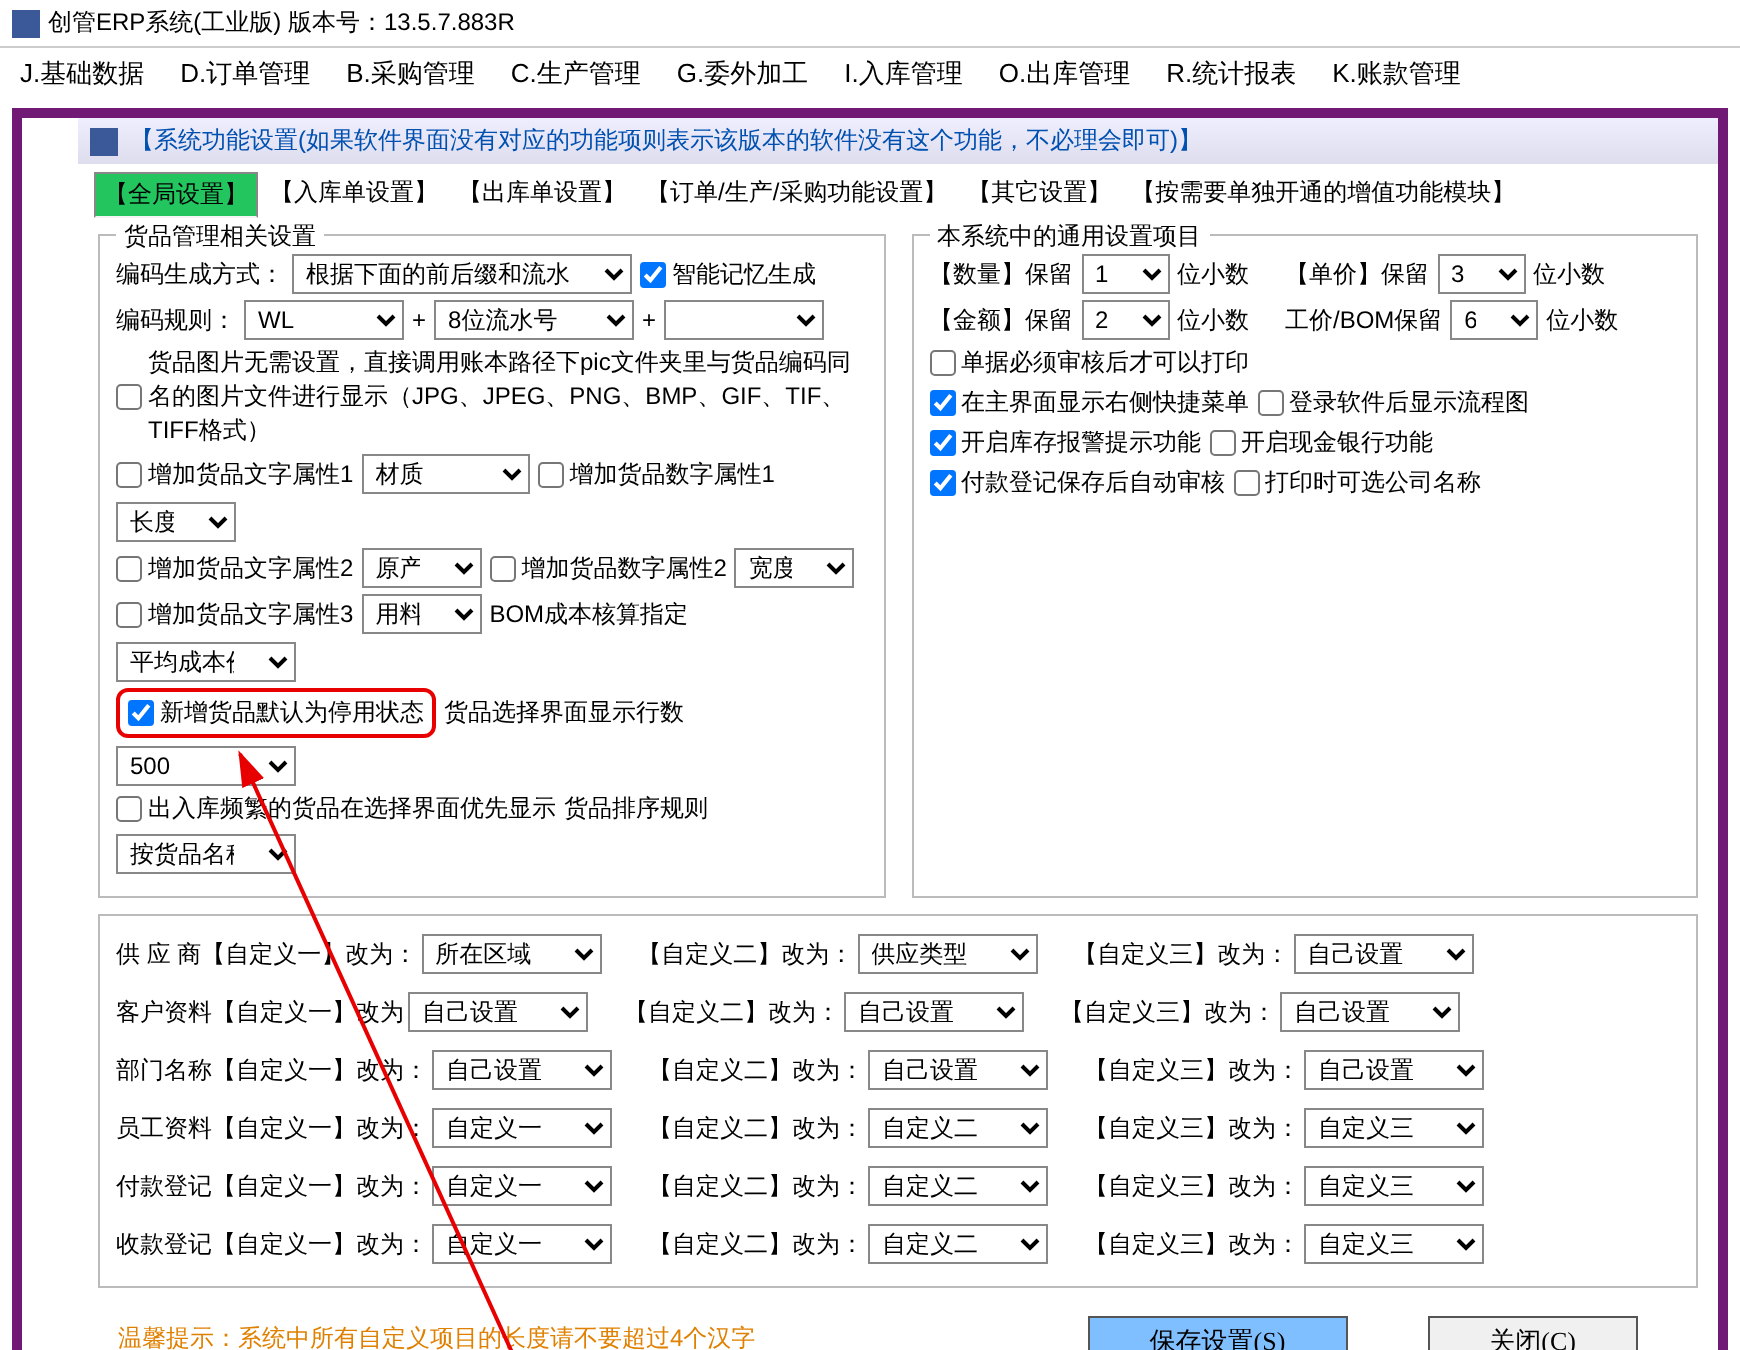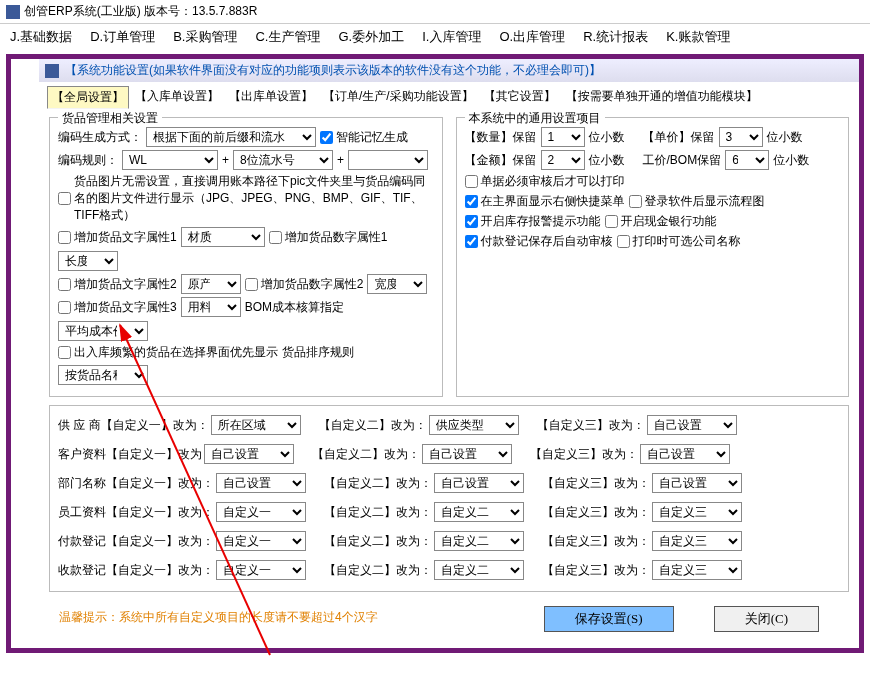--- a/index.html
+++ b/index.html
@@ -6,21 +6,21 @@
 body { font-family: "Microsoft YaHei", SimSun, sans-serif; font-size: 12px; background: #fff; color: #000; width: 870px; }
 .titlebar { background: #fff; border-bottom: 1px solid #ccc; padding: 3px 6px; display: flex; align-items: center; gap: 4px; }
 .titlebar .icon { width: 14px; height: 14px; background: #3b5998; display: inline-block; }
 .menubar { padding: 4px 10px 6px; display: flex; gap: 18px; font-size: 13px; }
 .menubar span { cursor: pointer; }
 .subwindow { margin: 2px 6px; border: 5px solid #701a75; padding-left: 28px; }
 .sub-titlebar { background: linear-gradient(#eef, #dde); padding: 3px 6px; display: flex; align-items: center; gap: 6px; color: #0050b0; }
 .sub-titlebar .icon { width: 14px; height: 14px; background: #3b5998; display: inline-block; }
 .tabbar { padding: 4px 8px 2px; display: flex; gap: 2px; font-size: 12px; flex-wrap: wrap; }
 .tabbar .tab { padding: 2px 4px; cursor: pointer; }
-.tabbar .tab.active { border: 1px solid #888; border-bottom: 1px solid #f4f4f4; background: #fef9c3; }
+.tabbar .tab.active { border: 1px solid #888; border-bottom: 1px solid #f4f4f4; background: #22c55e; }
 .tab-content { padding: 6px 10px 10px; }
 .groupbox { border: 1px solid #bbb; padding: 6px 8px 8px; margin-bottom: 8px; position: relative; }
 .groupbox-title { position: absolute; top: -8px; left: 8px; background: #fff; padding: 0 4px; font-size: 12px; }
 .two-col { display: flex; gap: 13px; justify-content: space-between; }
 .two-col > .col { flex: 1; }
 .row { display: flex; align-items: center; gap: 4px; margin: 3px 0; flex-wrap: wrap; }
 input[type=checkbox] { width: 13px; height: 13px; }
 select, input[type=text] { font-size: 12px; border: 1px solid #888; background: #fff; height: 20px; padding: 0 2px; }
 select { padding-right: 14px; }
 .link { color: #0066cc; text-decoration: underline; cursor: pointer; }
@@ -83,21 +83,21 @@
           <span class="lbl">编码生成方式：</span>
           <select style="width:170px"><option>根据下面的前后缀和流水号生成编码</option></select>
           <label class="cb">
               <input type="checkbox" checked="" style="">
               <span>智能记忆生成</span>
             </label>
         </div>
 
         <div class="row">
           <span class="lbl">编码规则：</span>
-          <select style="width:96px"><option>WL</option></select>
+          <select style="width:80px"><option>WL</option></select>
           <span>+</span>
           <select style="width:100px"><option>8位流水号</option></select>
           <span>+</span>
           <select style="width:80px"><option></option></select>
         </div>
 
         <div class="row">
           <label class="cb">
               <input type="checkbox" style="">
               <span style="max-width:390px;display:inline-block">货品图片无需设置，直接调用账本路径下pic文件夹里与货品编码同名的图片文件进行显示（JPG、JPEG、PNG、BMP、GIF、TIF、TIFF格式）</span>
@@ -133,20 +133,30 @@
         <div class="row">
           <label class="cb">
               <input type="checkbox" style="">
               <span>增加货品文字属性3</span>
             </label>
           <select style="width:60px"><option>用料</option></select>
           <span class="lbl">BOM成本核算指定</span>
           <select style="width:90px"><option>平均成本价</option></select>
         </div>
 
+        <div class="row">
+          <span class="highlight-box">
+            <label class="cb">
+                <input type="checkbox" checked="" style="">
+                <span>新增货品默认为停用状态</span>
+              </label>
+          </span>
+          <span class="lbl">货品选择界面显示行数</span>
+          <select style="width:90px"><option>500</option></select>
+        </div>
 
         <div class="row">
           <label class="cb">
               <input type="checkbox" style="">
               <span>出入库频繁的货品在选择界面优先显示</span>
             </label>
           <span class="lbl">货品排序规则</span>
           <select style="width:90px"><option>按货品名称</option></select>
         </div>
       </div>

